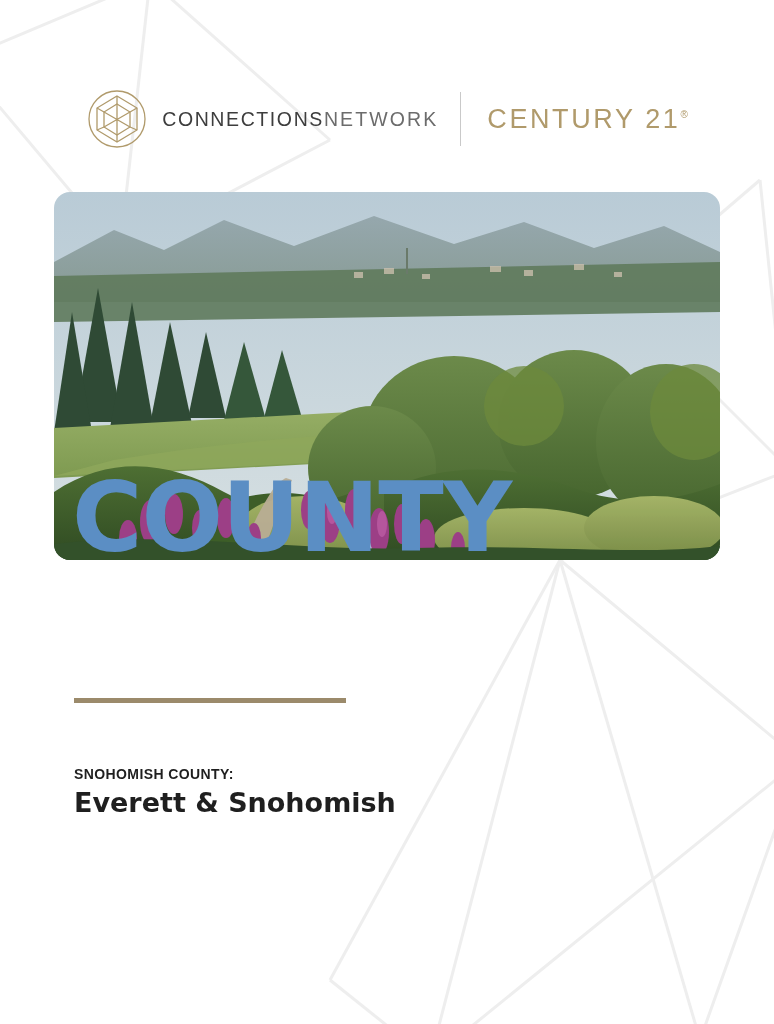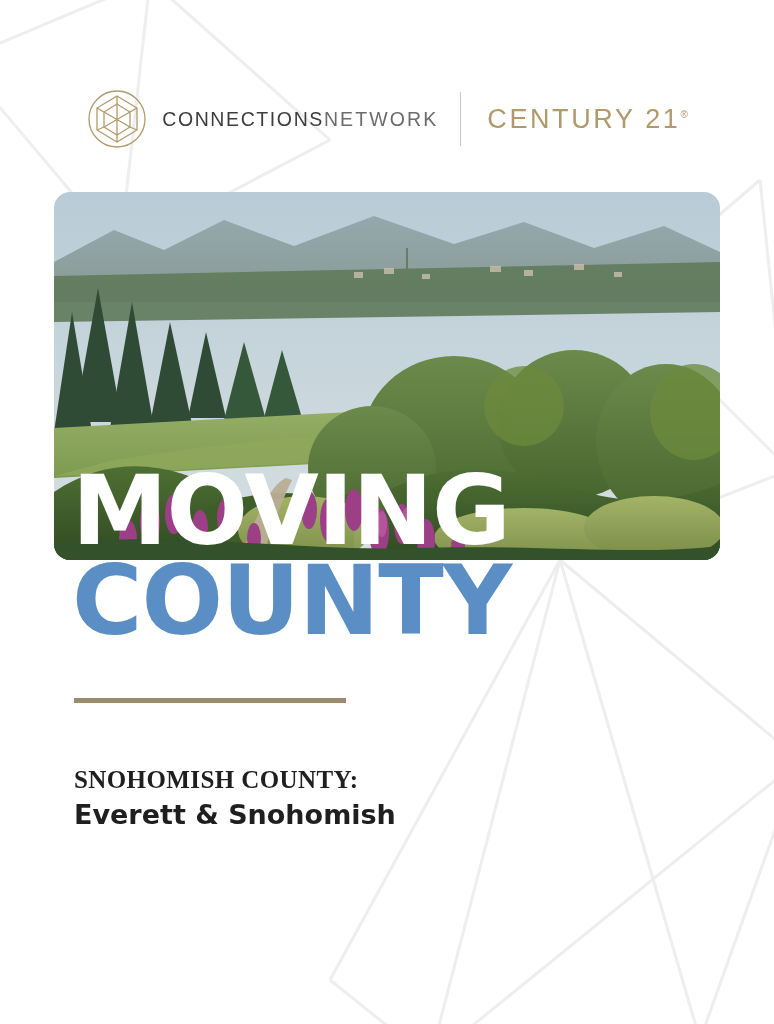--- a/index.html
+++ b/index.html
@@ -138,25 +138,25 @@
   }
 
   
   .subtitle {
     position: absolute;
     left: 74px;
     top: 766px;
     z-index: 4;
   }
   .sub-line1 {
-    font-size: 25px;
+    font-size: 14px;
     font-weight: 700;
     letter-spacing: 0.4px;
     color: #1f1f1f;
-    font-family: Liberation Serif, serif;
+    font-family: Liberation Sans, sans-serif;
   }
   .sub-line2 {
     margin-top: 5px;
     font-size: 27px;
     font-weight: 700;
     color: #1f1f1f;
     font-family: "DejaVu Sans", sans-serif;
   }
 </style>
 </head>
@@ -313,21 +313,20 @@
       <ellipse cx="278" cy="320" rx="5" ry="12"></ellipse>
       <ellipse cx="328" cy="332" rx="5" ry="13"></ellipse>
       <ellipse cx="352" cy="326" rx="4" ry="10"></ellipse>
     </g>
 
     <path d="M0,352 C120,338 240,360 360,356 C480,352 580,364 666,354 L666,368 L0,368 Z" fill="#33512a"></path>
   </svg>
 </div>
 
 <div class="title-wrap">
-  <div class="title-moving">MOVING</div>
   <div class="title-guide">COUNTY</div>
 </div>
 <div class="rule"></div>
 
 <div class="subtitle">
   <div class="sub-line1">SNOHOMISH COUNTY:</div>
   <div class="sub-line2">Everett &amp; Snohomish</div>
 </div>
 
 </body></html>

